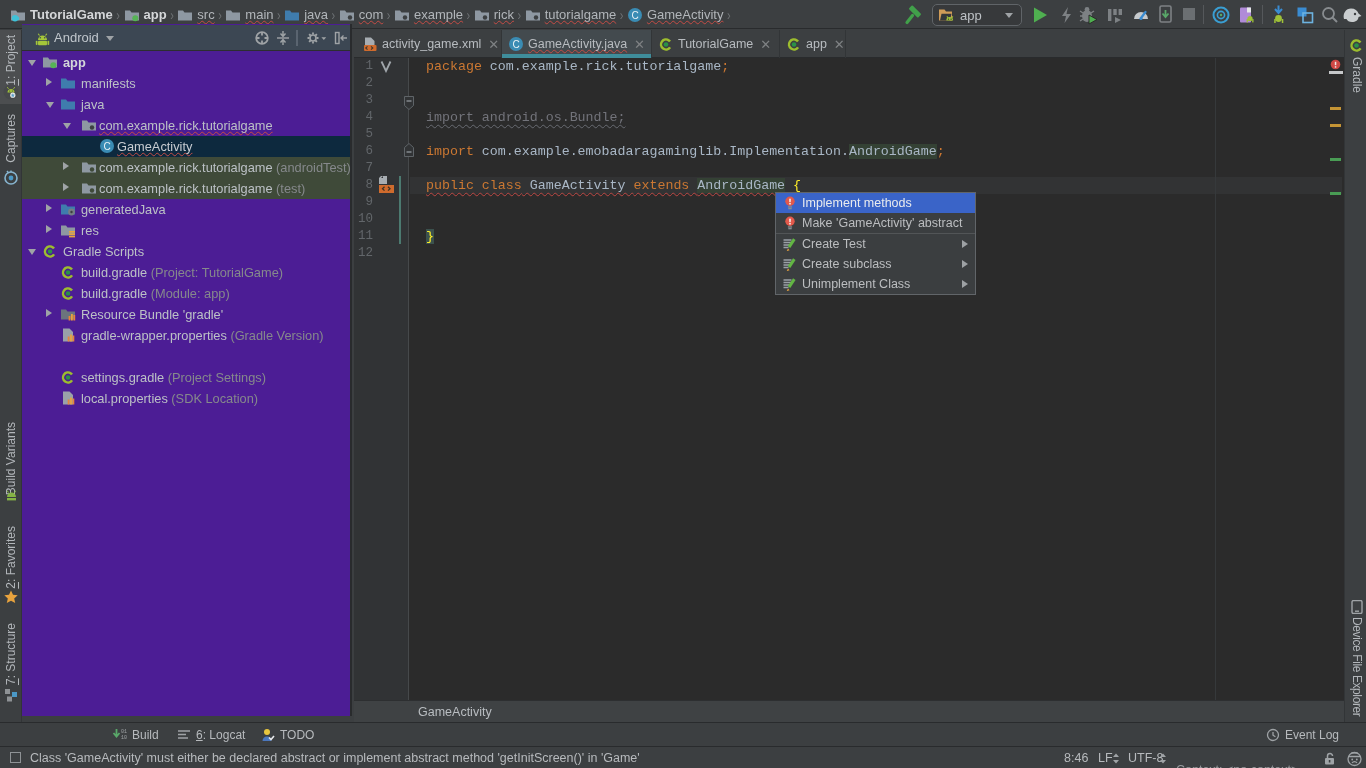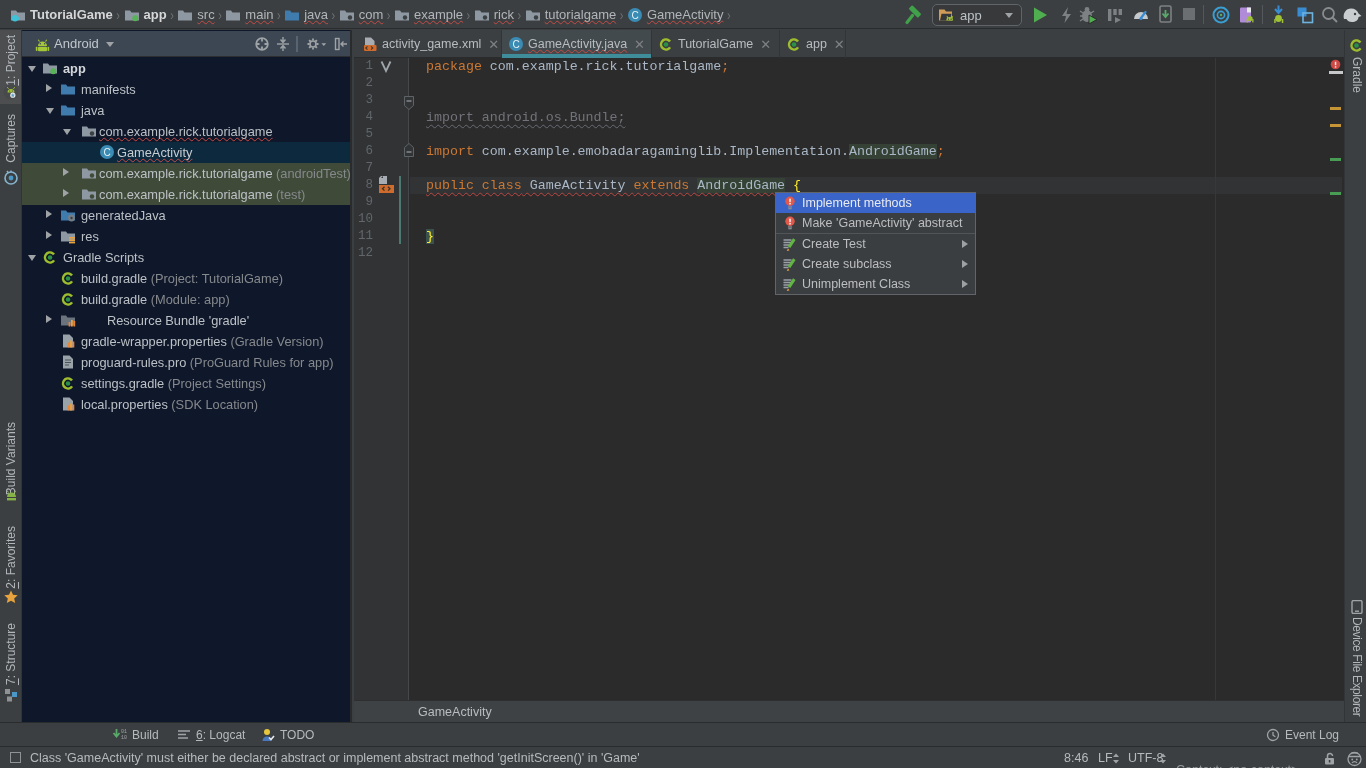--- a/index.html
+++ b/index.html
@@ -13,21 +13,21 @@
 #crumbs .b{font-weight:bold;color:#d4d6d8;}
 #crumbs .chev{color:#6e7275;font-size:11px;margin:0 3.5px;transform:scaleY(1.35);display:inline-block;}
 #crumbs .ic{margin-right:4px;display:inline-flex;}
 .sq{text-decoration:underline;text-decoration-style:wavy;text-decoration-color:#c34b45;text-decoration-skip-ink:none;text-underline-offset:1px;text-decoration-thickness:1px;}
 
 #lstripe{left:0;top:30px;width:22px;height:692px;background:#3c3f41;border-right:1px solid #323537;}
 #rstripe{left:1344px;top:30px;width:22px;height:692px;background:#3c3f41;border-left:1px solid #323537;}
 .vtextup{writing-mode:vertical-rl;transform:rotate(180deg);font-size:12px;color:#b3b7bb;white-space:nowrap;width:14px;text-align:left;}
 .vtextdn{writing-mode:vertical-rl;font-size:12px;color:#b3b7bb;white-space:nowrap;width:14px;}
 
-#ppanel{left:22px;top:30px;width:330px;height:692px;background:#0f172a;border-right:2px solid #292b2d;overflow:hidden;}
+#ppanel{left:22px;top:24px;width:330px;height:692px;background:#4c1d95;border-right:2px solid #292b2d;overflow:hidden;}
 #phead{left:0;top:1px;width:328px;height:26px;background:#3c4753;display:flex;align-items:center;border-bottom:1px solid #2c2e30;}
 .trow{position:absolute;left:0;width:328px;height:21px;font-size:12.8px;color:#bcc1c6;}
 .trow .txt{position:absolute;top:3px;white-space:nowrap;}
 .trow .dim{color:#86898c;}
 .arrdn{position:absolute;width:0;height:0;border-left:4.5px solid transparent;border-right:4.5px solid transparent;border-top:6px solid #9fa3a6;top:8px;}
 .arrrt{position:absolute;width:0;height:0;border-top:4.5px solid transparent;border-bottom:4.5px solid transparent;border-left:6px solid #9fa3a6;top:5px;}
 .ticon{position:absolute;top:2px;width:16px;height:16px;}
 
 #editor{left:354px;top:30px;width:990px;height:692px;background:#2b2b2b;}
 #tabbar{left:0;top:0;width:990px;height:28px;background:#3c3f41;border-bottom:1px solid #292b2d;display:flex;}
@@ -405,37 +405,30 @@
         <span class="txt" style="left:59px;">build.gradle <span class="dim">(Module: app)</span></span>
       </div>
     <div class="trow" style="top:280px;">
         <span class="arrrt" style="left:24px;"></span>
         <svg class="ticon" style="left:38px;">
           <path d="M1 13.5 V3.5 h5 l1.5 2 H15 v8 z" fill="#6b747d"></path>
           <rect x="8.6" y="10" width="1.8" height="4.5" fill="#e8833c"></rect>
           <rect x="11" y="8" width="1.8" height="6.5" fill="#e8a33e"></rect>
           <rect x="13.4" y="9" width="1.8" height="5.5" fill="#e8833c"></rect>
         </svg>
-        <span class="txt" style="left:59px;margin-left:26px;">Resource Bundle 'gradle'</span>
+        <span class="txt" style="left:59px;">Resource Bundle 'gradle'</span>
       </div>
     <div class="trow" style="top:301px;">
         <svg class="ticon" style="left:38px;">
           <path d="M3 14.5 V1.5 h6.5 l3.5 3.5 v9.5 z" fill="#99a1a9"></path>
           <rect x="7.7" y="9.5" width="1.8" height="5" fill="#e8833c"></rect>
           <rect x="10.1" y="7.5" width="1.8" height="7" fill="#e8a33e"></rect>
           <rect x="12.5" y="8.5" width="1.8" height="6" fill="#e8833c"></rect>
         </svg>
         <span class="txt" style="left:59px;">gradle-wrapper.properties <span class="dim">(Gradle Version)</span></span>
-      </div>
-    <div class="trow" style="top:322px;">
-        <svg class="ticon" style="left:38px;">
-          <path d="M3 14.5 V1.5 h6.5 l3.5 3.5 v9.5 z" fill="#99a1a9"></path>
-          <path d="M5 6 h6 M5 8.5 h6 M5 11 h4" stroke="#4c5257" stroke-width="1.2"></path>
-        </svg>
-        <span class="txt" style="left:59px;">proguard-rules.pro <span class="dim">(ProGuard Rules for app)</span></span>
       </div>
     <div class="trow" style="top:343px;">
         <svg class="ticon" style="left:38px;">
           <g transform="rotate(35 8 8.5)">
             <circle cx="8" cy="8.5" r="5" fill="none" stroke="#9dbd2e" stroke-width="2.5" stroke-dasharray="24.5 7"></circle>
           </g>
           <circle cx="8" cy="8.5" r="2.3" fill="#2a9246"></circle>
         </svg>
         <span class="txt" style="left:59px;">settings.gradle <span class="dim">(Project Settings)</span></span>
       </div>

